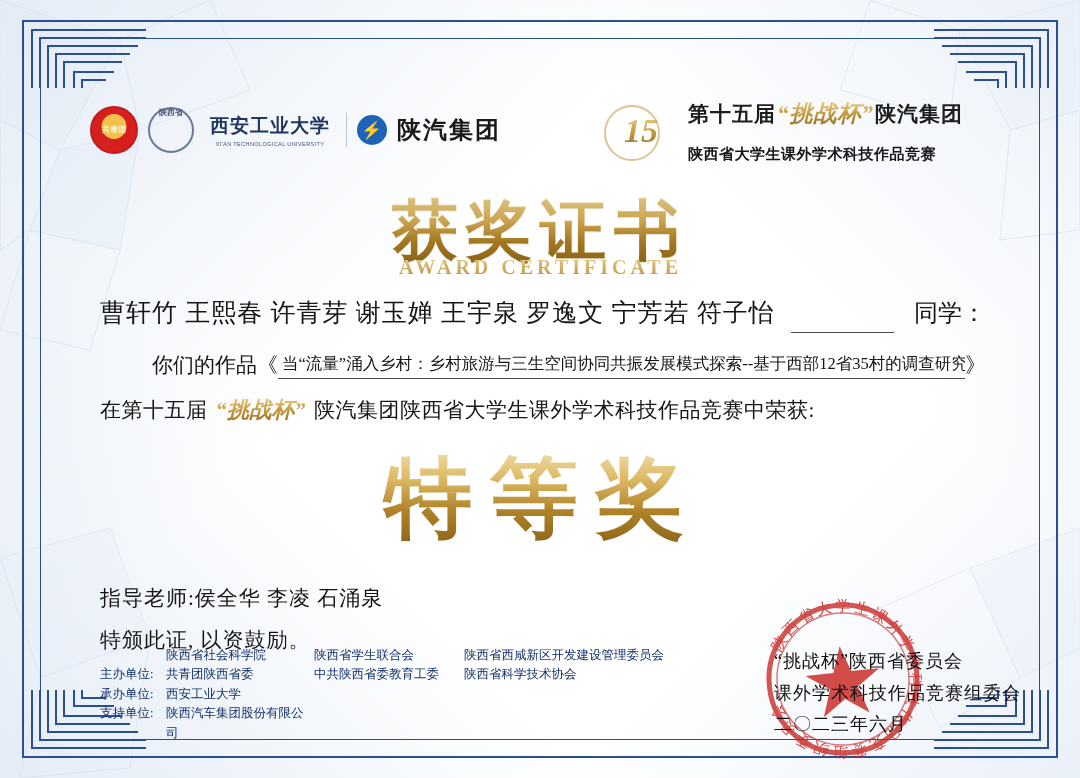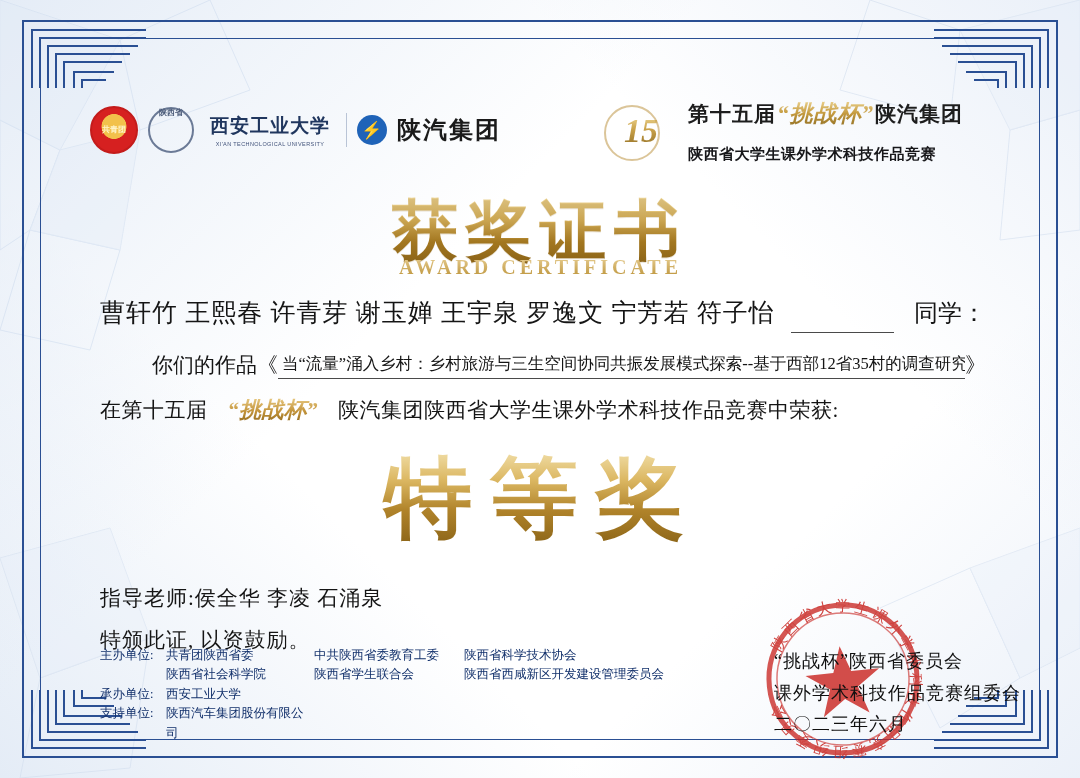--- a/index.html
+++ b/index.html
@@ -164,21 +164,21 @@
   }
   .row-work .lead{padding-left:52px;white-space:nowrap;font-size:21px;}
   .row-work .work{
     flex:1;border-bottom:1.5px solid #4a4a4a;padding:0 4px 3px 4px;
     font-size:16.5px;white-space:nowrap;overflow:hidden;text-align:center;
   }
   .row-work .brk{font-size:21px;}
 
   .row-comp{
     margin-top:16px;font-size:21px;color:#151515;letter-spacing:.5px;
-    display:flex;align-items:baseline;gap:20px;
+    display:flex;align-items:baseline;gap:8px;
   }
   .row-comp .cup{
     font-size:22px;font-weight:bold;font-style:italic;
     background:linear-gradient(180deg,#f0d592,#c2933a 55%,#8b6519);
     -webkit-background-clip:text;background-clip:text;color:transparent;
   }
 
   .award{
     margin-top:14px;text-align:center;
     font-size:88px;font-weight:bold;letter-spacing:18px;
@@ -393,30 +393,30 @@
       <div class="award">特等奖</div>
 
       <div class="teachers">
         <span>指导老师:</span><span>侯全华 李凌 石涌泉</span>
       </div>
       <div class="encourage">特颁此证, 以资鼓励。</div>
     </div>
 
     <div class="footer">
       <div class="foot-row">
+        <span class="foot-label"></span>
+        <span class="foot-c1">陕西省社会科学院</span>
+        <span class="foot-c2">陕西省学生联合会</span>
+        <span class="foot-c3">陕西省西咸新区开发建设管理委员会</span>
+      </div>
+      <div class="foot-row">
         <span class="foot-label">主办单位:</span>
         <span class="foot-c1">共青团陕西省委</span>
         <span class="foot-c2">中共陕西省委教育工委</span>
         <span class="foot-c3">陕西省科学技术协会</span>
-      </div>
-      <div class="foot-row">
-        <span class="foot-label"></span>
-        <span class="foot-c1">陕西省社会科学院</span>
-        <span class="foot-c2">陕西省学生联合会</span>
-        <span class="foot-c3">陕西省西咸新区开发建设管理委员会</span>
       </div>
       <div class="foot-row">
         <span class="foot-label">承办单位:</span>
         <span class="foot-c1">西安工业大学</span>
         <span class="foot-c2"></span>
         <span class="foot-c3"></span>
       </div>
       <div class="foot-row">
         <span class="foot-label">支持单位:</span>
         <span class="foot-c1">陕西汽车集团股份有限公司</span>

